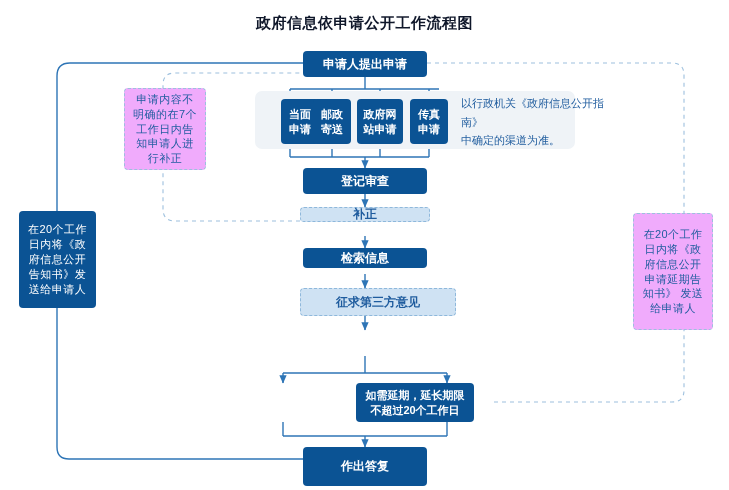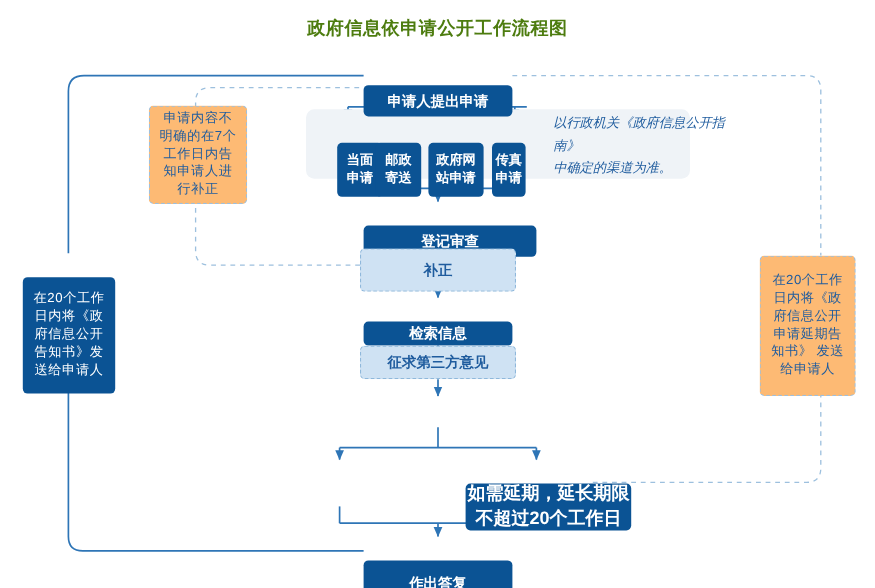--- a/index.html
+++ b/index.html
@@ -34,60 +34,58 @@
     text-align: center;
     border-radius: 4px;
     line-height: 1.35;
     white-space: pre-line;
     z-index: 3;
   }
   .solid {
     background: #0b5394;
     color: #ffffff;
     font-weight: bold;
-    margin-top: 20px;
   }
   .ghost {
     background: #cfe2f3;
     color: #1f5c9e;
     border: 1px dashed #8fb8db;
     font-weight: bold;
   }
   .note-ghost {
-    background: #fdba74;
+    background: #f0abfc;
     color: #1f5c9e;
     border: 1px dashed #9dc0de;
     font-weight: normal;
     letter-spacing: 0.4px;
   }
   .panel {
     position: absolute;
     background: #eff3f7;
     border-radius: 7px;
     z-index: 1;
   }
   .sidenote {
     position: absolute;
     display: flex;
     align-items: center;
     color: #1f5c9e;
     font-size: 11px;
     line-height: 1.7;
     white-space: pre-line;
     z-index: 3;
-    font-style: italic;
   }
   #page-title {
     position: absolute;
     left: 0; top: 14px;
     width: 729px;
     text-align: center;
     font-size: 15px;
     font-weight: bold;
-    color: #4d7c0f;
+    color: #0f172a;
     letter-spacing: 0.5px;
     z-index: 4;
   }
 </style>
 </head>
 <body>
 
 <div id="canvas">
 
   <div id="page-title">政府信息依申请公开工作流程图</div>
@@ -154,38 +152,38 @@
   <div class="panel" style="left:255px; top:91px; width:320px; height:58px;"></div>
 
   <div class="node solid" style="left:303px; top:51px; width:124px; height:26px; font-size:12px;">申请人提出申请</div>
 
   <div class="node solid" style="left:281px; top:99px; width:38px; height:45px; font-size:11px;">当面
 申请</div>
   <div class="node solid" style="left:357px; top:99px; width:46px; height:45px; font-size:11px;">政府网
 站申请</div>
   <div class="node solid" style="left:313px; top:99px; width:38px; height:45px; font-size:11px;">邮政
 寄送</div>
-  <div class="node solid" style="left:410px; top:99px; width:28px; height:45px; font-size:11px;">传真
+  <div class="node solid" style="left:410px; top:99px; width:38px; height:45px; font-size:11px;">传真
 申请</div>
 
   <div class="sidenote" style="left:461px; top:98px; width:160px; height:48px;">以行政机关《政府信息公开指南》
 中确定的渠道为准。</div>
 
   <div class="node note-ghost" style="left:124px; top:88px; width:82px; height:82px; font-size:11px; letter-spacing:0.5px;">申请内容不
 明确的在7个
 工作日内告
 知申请人进
 行补正</div>
 
-  <div class="node solid" style="left:303px; top:168px; width:144px; height:26px; font-size:12px;">登记审查</div>
-  <div class="node ghost" style="left:300px; top:207px; width:130px; height:36px; font-size:12px;">补正</div>
+  <div class="node solid" style="left:303px; top:168px; width:124px; height:26px; font-size:12px;">登记审查</div>
+  <div class="node ghost" style="left:300px; top:207px; width:130px; height:15px; font-size:12px;">补正</div>
   <div class="node solid" style="left:303px; top:248px; width:124px; height:20px; font-size:12px;">检索信息</div>
-  <div class="node ghost" style="left:300px; top:288px; width:130px; height:28px; font-size:12px;">征求第三方意见</div>
+  <div class="node ghost" style="left:300px; top:288px; width:156px; height:28px; font-size:12px;">征求第三方意见</div>
 
-  <div class="node solid" style="left:388px; top:383px; width:138px; height:39px; font-size:15px;">如需延期，延长期限
+  <div class="node solid" style="left:356px; top:383px; width:118px; height:39px; font-size:11px;">如需延期，延长期限
 不超过20个工作日</div>
 
   <div class="node solid" style="left:303px; top:447px; width:124px; height:39px; font-size:12px;">作出答复</div>
 
   <div class="node solid" style="left:19px; top:211px; width:77px; height:97px; font-size:11px; font-weight:normal; letter-spacing:0.5px;">在20个工作
 日内将《政
 府信息公开
 告知书》发
 送给申请人</div>
 

